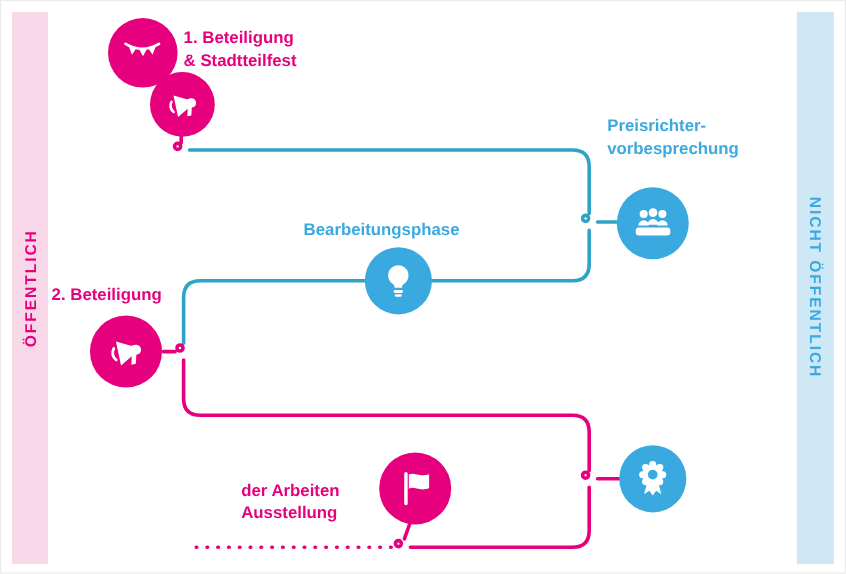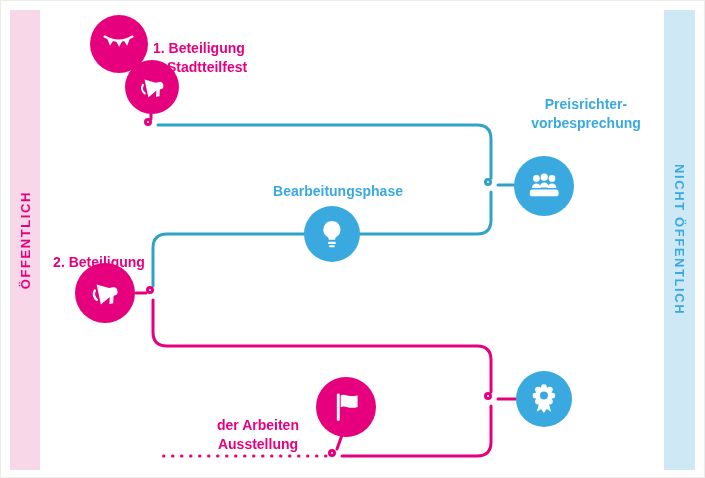--- a/index.html
+++ b/index.html
@@ -50,24 +50,23 @@
   .node{
     position:absolute;border-radius:50%;
     display:flex;align-items:center;justify-content:center;
   }
   .node-pink{background:var(--pink);}
   .node-blue{background:var(--blue);}
   .node svg{display:block;width:64%;height:64%;}
   
   .label{
     position:absolute;font-weight:700;font-size:14px;line-height:19px;
-    text-align:center;
   }
   .label span{display:block;}
-  .t-pink{color:var(--pink);margin-top:17px;}
+  .t-pink{color:var(--pink);}
   .t-blue{color:var(--blue);}
 </style>
 </head>
 <body>
 
 <div class="stage">
 
   <div class="band band-left">
     <span>ÖFFENTLICH</span>
   </div>

